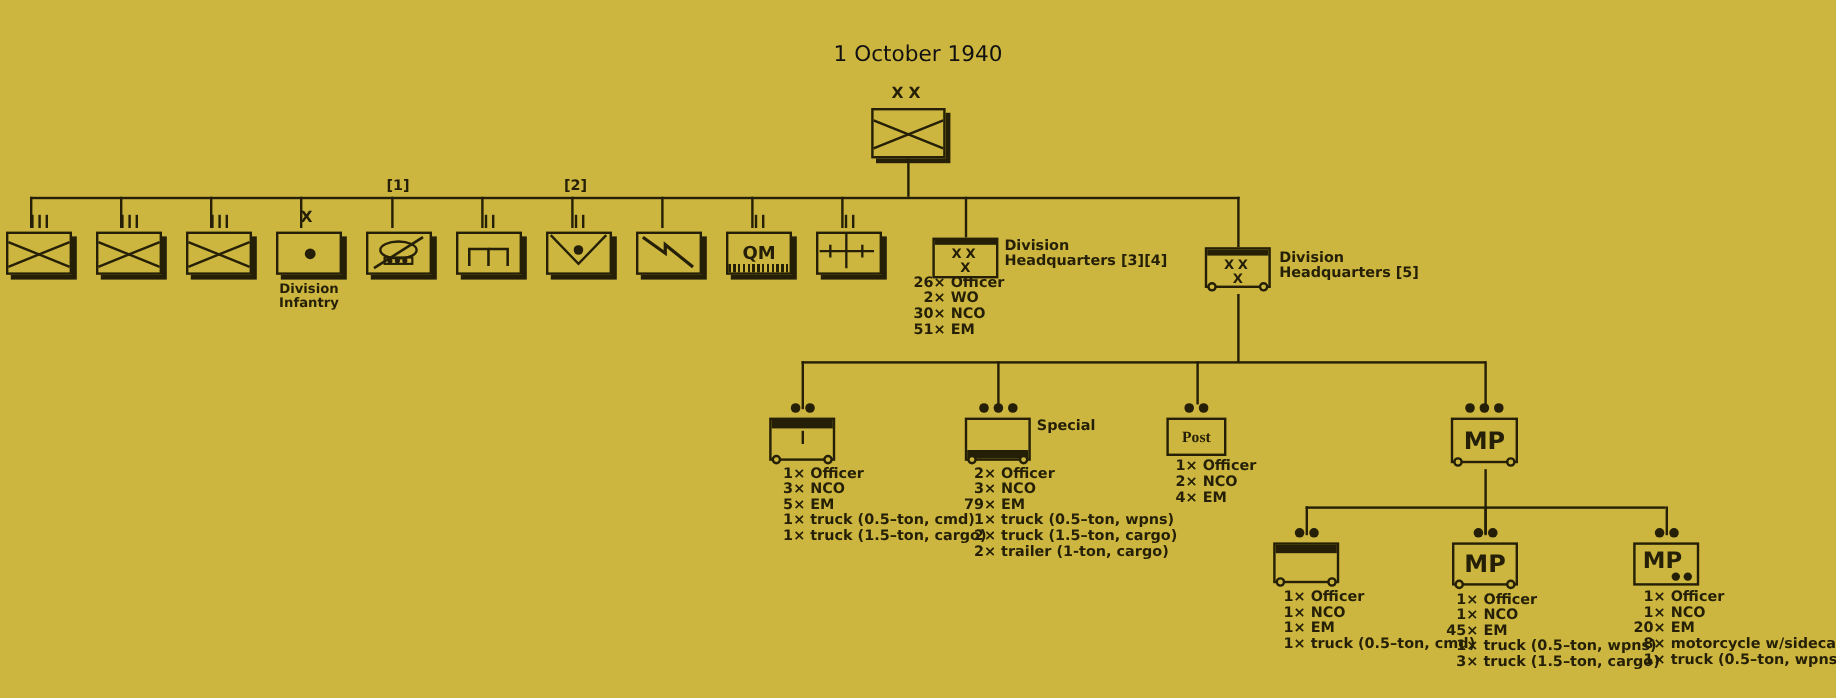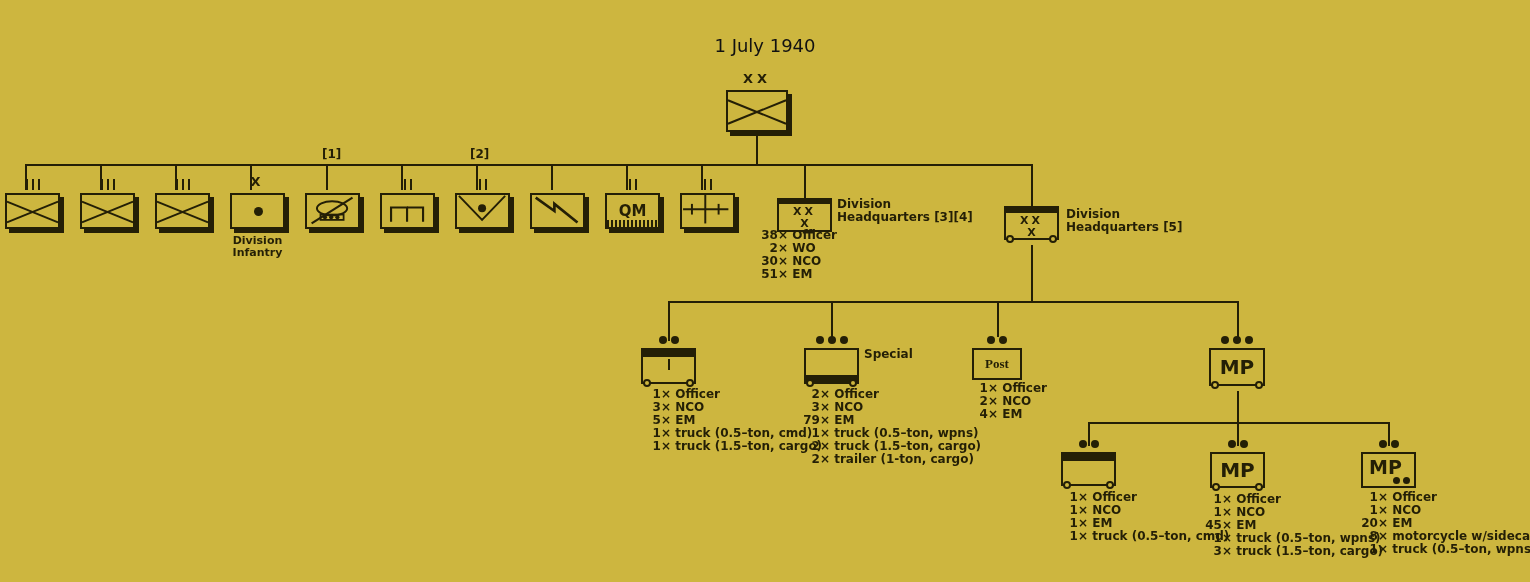--- a/index.html
+++ b/index.html
@@ -108,21 +108,21 @@
   .stats .q{display:inline-block;min-width:30px;text-align:right;}
   .fnote{
     position:absolute;font-size:12px;font-weight:bold;color:#241f06;
   }
 </style>
 </head>
 <body>
 
 <div id="root">
 
-  <div class="subtitle">1 July 1940</div>
+  <div class="subtitle">1 October 1940</div>
 
   <div class="node" style="left:726px;top:90px;">
     <div class="ech xs" style="top:-16px;">XX</div>
     <div class="sym shadow" style="width:62px;height:42px;">
       <div class="cross-x"></div>
     </div>
   </div>
 
   <div class="ln lnv" style="left:756px;top:132px;height:32px;"></div>
 
@@ -279,21 +279,21 @@
       <div class="topbar" style="height:4px;"></div>
       <div style="position:absolute;left:0;top:5px;width:100%;text-align:center;font-size:11px;font-weight:bold;letter-spacing:3px;color:#241f06;">XX</div>
       <div style="position:absolute;left:0;top:17px;width:100%;text-align:center;font-size:11px;font-weight:bold;color:#241f06;">X</div>
     </div>
     <div class="side-label" style="left:60px;top:0px;">
       <div>Division</div>
       <div>Headquarters [3][4]</div>
     </div>
   </div>
   <div class="stats" style="left:758px;top:229px;">
-    <div><span class="q">38×</span> <span>Officer</span></div>
+    <div><span class="q">26×</span> <span>Officer</span></div>
     <div><span class="q">2×</span> <span>WO</span></div>
     <div><span class="q">30×</span> <span>NCO</span></div>
     <div><span class="q">51×</span> <span>EM</span></div>
   </div>
 
   <div class="node" style="left:1004px;top:206px;">
     <div class="sym" style="width:55px;height:34px;">
       <div class="topbar" style="height:5px;"></div>
       <div style="position:absolute;left:0;top:6px;width:100%;text-align:center;font-size:11px;font-weight:bold;letter-spacing:3px;color:#241f06;">XX</div>
       <div style="position:absolute;left:0;top:18px;width:100%;text-align:center;font-size:11px;font-weight:bold;color:#241f06;">X</div>

